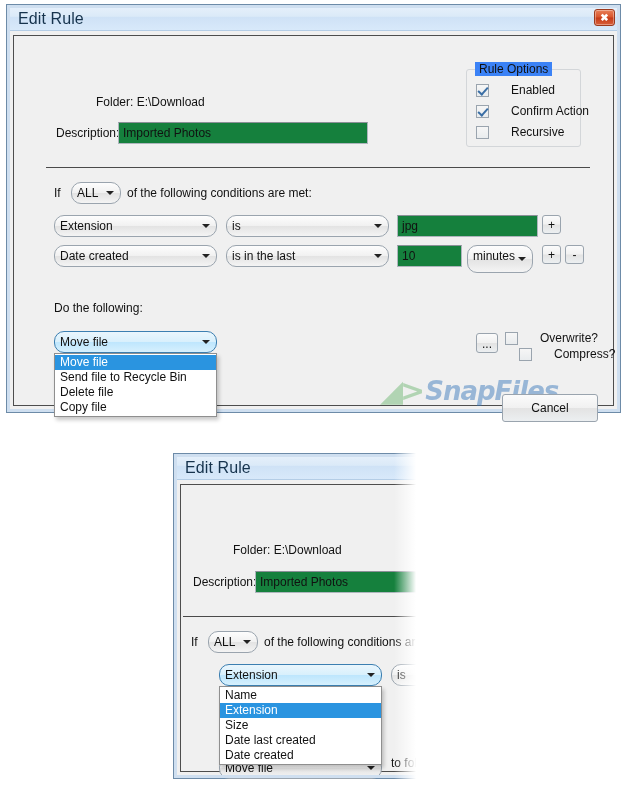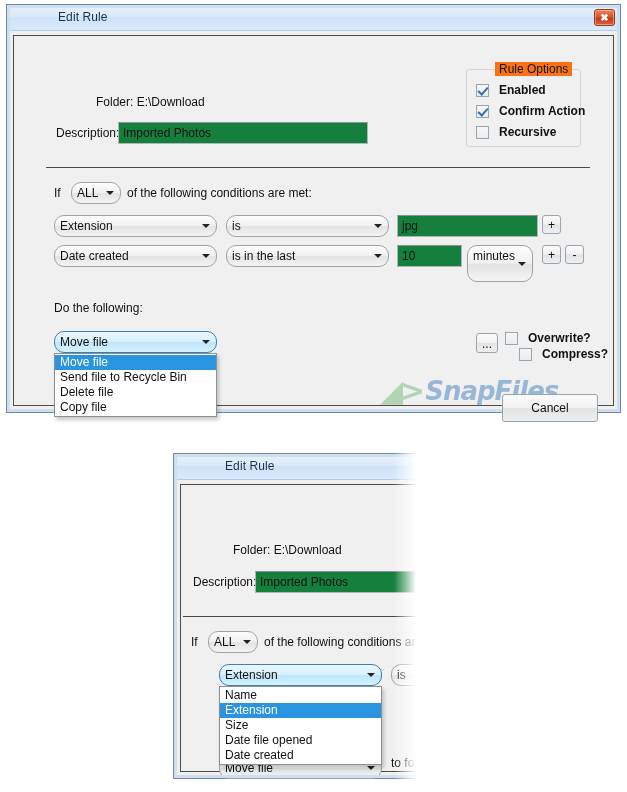--- a/index.html
+++ b/index.html
@@ -28,25 +28,24 @@
     position: absolute;
     left: 0; top: 0; right: 0;
     height: 26px;
     background: linear-gradient(to bottom, #e8f1fb 0%, #dbeaf8 45%, #cfe2f6 50%, #d8e9fa 100%);
     border-bottom: 1px solid #b4cde6;
     box-sizing: border-box;
   }
   .title-text {
     position: absolute;
     left: 11px; top: 5px;
-    font-size: 12px;
+    font-size: 16px;
     color: #16334d;
     letter-spacing: 0.1px;
     white-space: nowrap;
-    margin-left: 40px;
   }
   .close-btn {
     position: absolute;
     right: 5px; top: 4px;
     width: 21px; height: 17px;
     border-radius: 3px;
     background: linear-gradient(to bottom, #e8805a 0%, #d9542b 48%, #c43a18 52%, #d9603a 100%);
     border: 1px solid #9c3a1e;
     box-shadow: inset 0 0 0 1px rgba(255,255,255,0.35);
     box-sizing: border-box;
@@ -116,25 +115,24 @@
     background: linear-gradient(to bottom, #fbfbfb 0%, #f1f1f1 48%, #e3e3e3 52%, #eceff1 100%);
     font-size: 12px;
     color: #111;
     display: flex; align-items: center; justify-content: center;
     line-height: 1;
   }
   .chk-wrap {
     position: absolute;
     display: flex;
     align-items: center;
-    gap: 10px;
-    font-size: 12px;
-    color: #111;
-    white-space: nowrap;
-    font-weight: bold;
+    gap: 22px;
+    font-size: 12px;
+    color: #111;
+    white-space: nowrap;
   }
   .chk {
     width: 13px; height: 13px;
     box-sizing: border-box;
     border: 1px solid #9aa4ae;
     background: linear-gradient(to bottom, #f6f6f6, #e9ecee);
     position: relative;
     flex: 0 0 auto;
   }
   .chk.checked::after {
@@ -148,26 +146,25 @@
   }
   .groupbox {
     position: absolute;
     border: 1px solid #d3d6d9;
     border-radius: 3px;
     box-sizing: border-box;
   }
   .groupbox-title {
     position: absolute;
     top: -8px; left: 8px;
-    background: #f97316;
+    background: #3b82f6;
     padding: 0 4px;
     font-size: 12px;
     color: #111;
     white-space: nowrap;
-    margin-left: 20px;
   }
   .hrule {
     position: absolute;
     height: 0;
     border-top: 1px solid #4a4a4a;
   }
 
   
   .droplist {
     position: absolute;
@@ -275,21 +272,21 @@
     <div class="lbl" style="left:113px; top:150px;">of the following conditions are met:</div>
 
     <div class="combo" style="left:40px; top:179px; width:163px; height:22px;">Extension<span class="arrow"></span></div>
     <div class="combo" style="left:212px; top:179px; width:163px; height:22px;">is<span class="arrow"></span></div>
     <div class="textbox" style="left:383px; top:179px; width:141px; height:22px;">jpg</div>
     <div class="btn" style="left:528px; top:179px; width:19px; height:19px;">+</div>
 
     <div class="combo" style="left:40px; top:209px; width:163px; height:22px;">Date created<span class="arrow"></span></div>
     <div class="combo" style="left:212px; top:209px; width:163px; height:22px;">is in the last<span class="arrow"></span></div>
     <div class="textbox" style="left:383px; top:209px; width:65px; height:22px;">10</div>
-    <div class="combo" style="left:453px; top:209px; width:66px; height:37px;">minutes<span class="arrow"></span></div>
+    <div class="combo" style="left:453px; top:209px; width:66px; height:28px;">minutes<span class="arrow"></span></div>
     <div class="btn" style="left:528px; top:209px; width:19px; height:19px;">+</div>
     <div class="btn" style="left:551px; top:209px; width:19px; height:19px;">-</div>
 
     <div class="lbl" style="left:40px; top:265px;">Do the following:</div>
 
     <div class="combo focused" style="left:40px; top:295px; width:163px; height:22px;">Move file<span class="arrow"></span></div>
 
     <div class="droplist" style="left:40px; top:317px; width:163px;">
       <div class="droplist-item sel">Move file</div>
       <div class="droplist-item">Send file to Recycle Bin</div>
@@ -343,21 +340,21 @@
       <div class="combo focused" style="left:38px; top:179px; width:163px; height:22px;">Extension<span class="arrow"></span></div>
       <div class="combo" style="left:210px; top:179px; width:163px; height:22px;">is</div>
 
       <div class="combo" style="left:38px; top:272px; width:163px; height:22px;">Move file<span class="arrow"></span></div>
       <div class="lbl" style="left:210px; top:271px;">to folde</div>
 
       <div class="droplist" style="left:38px; top:201px; width:163px;">
         <div class="droplist-item">Name</div>
         <div class="droplist-item sel">Extension</div>
         <div class="droplist-item">Size</div>
-        <div class="droplist-item">Date file opened</div>
+        <div class="droplist-item">Date last created</div>
         <div class="droplist-item">Date created</div>
       </div>
     </div>
 
     <div class="dialog-frame"></div>
   </div>
 
   <div class="fade"></div>
 </div>
 

